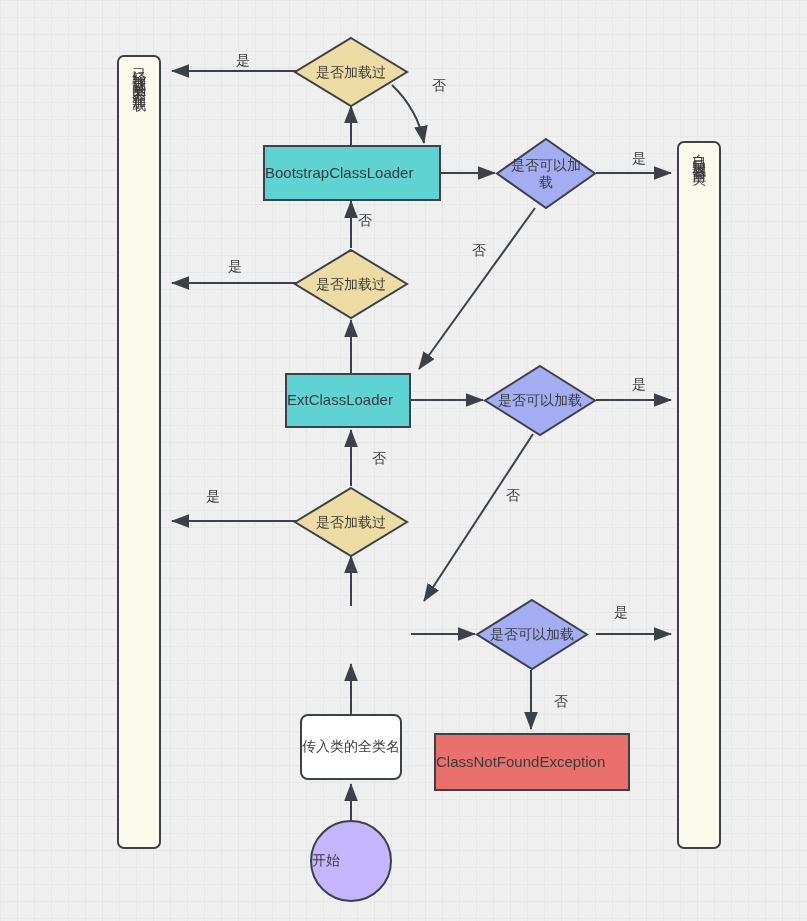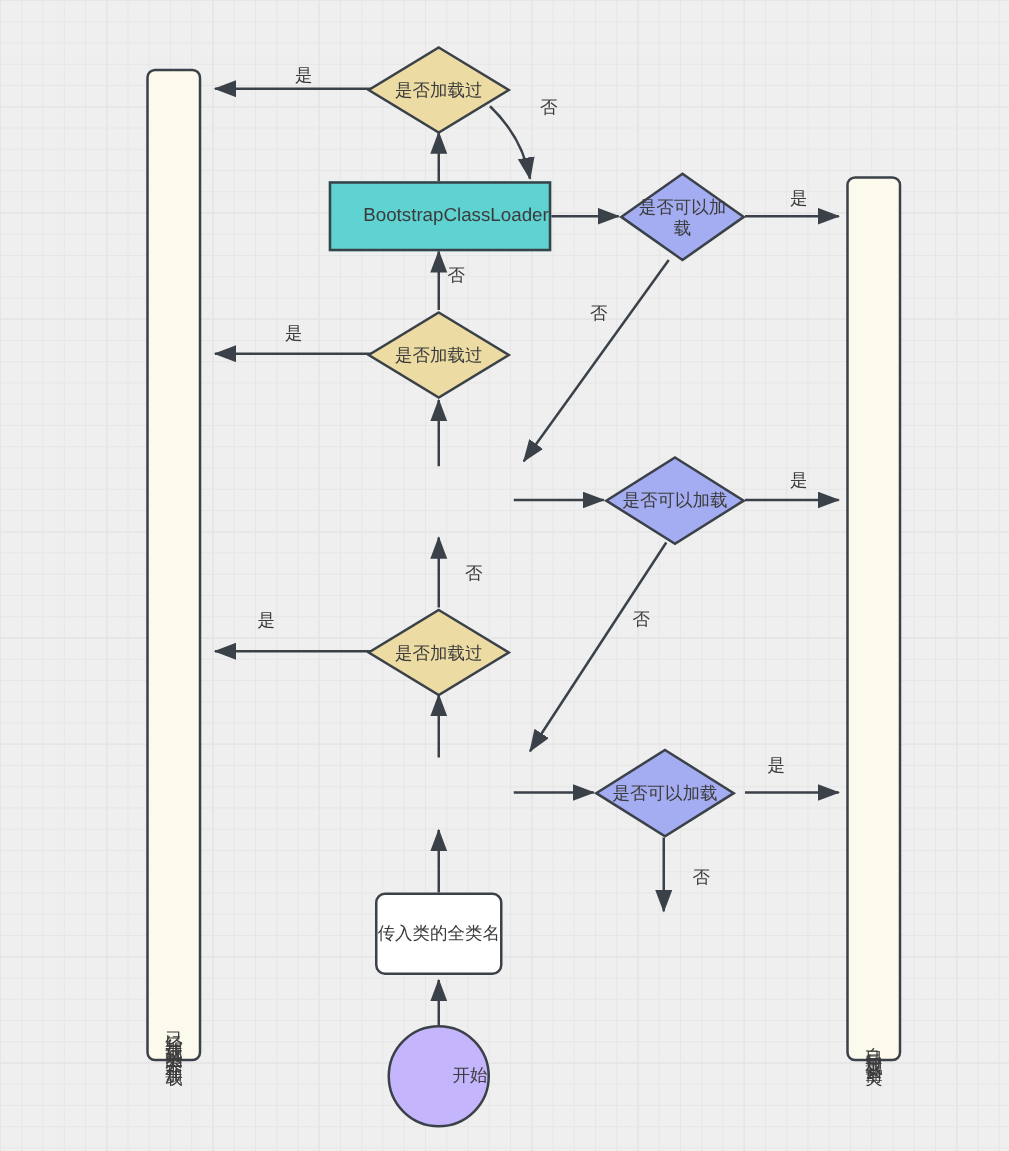--- a/index.html
+++ b/index.html
@@ -31,21 +31,21 @@
     top: 0;
     width: 807px;
     height: 921px;
     pointer-events: none;
   }
   .node {
     position: absolute;
     box-sizing: border-box;
     display: flex;
     align-items: center;
-    justify-content: flex-end;
+    justify-content: flex-start;
     text-align: center;
     color: #3b3b3b;
     font-size: 15px;
     line-height: 1.25;
   }
   .panel {
     border: 2px solid #3b4148;
     border-radius: 7px;
     background: #fcfaec;
     writing-mode: vertical-rl;
@@ -186,20 +186,23 @@
     <div class="diamond-label">是否可以加载</div>
   </div>
 
   <div class="diamond-wrap" style="left:293px; top:248px; width:116px; height:72px;">
     <svg width="116" height="72" viewBox="0 0 116 72">
       <polygon points="58,2 114,36 58,70 2,36" fill="#ecdca3" stroke="#3b4148" stroke-width="2"></polygon>
     </svg>
     <div class="diamond-label">是否加载过</div>
   </div>
 
+  <div class="node proc" style="left:285px; top:373px; width:126px; height:55px;">
+    <span>ExtClassLoader</span>
+  </div>
 
   <div class="diamond-wrap" style="left:483px; top:364px; width:114px; height:73px;">
     <svg width="114" height="73" viewBox="0 0 114 73">
       <polygon points="57,2 112,36.5 57,71 2,36.5" fill="#a5adf2" stroke="#3b4148" stroke-width="2"></polygon>
     </svg>
     <div class="diamond-label">是否可以加载</div>
   </div>
 
   <div class="diamond-wrap" style="left:293px; top:486px; width:116px; height:72px;">
     <svg width="116" height="72" viewBox="0 0 116 72">
@@ -209,20 +212,23 @@
   </div>
 
 
   <div class="diamond-wrap" style="left:475px; top:598px; width:114px; height:73px;">
     <svg width="114" height="73" viewBox="0 0 114 73">
       <polygon points="57,2 112,36.5 57,71 2,36.5" fill="#a5adf2" stroke="#3b4148" stroke-width="2"></polygon>
     </svg>
     <div class="diamond-label">是否可以加载</div>
   </div>
 
+  <div class="node proc err" style="left:434px; top:733px; width:196px; height:58px;">
+    <span>ClassNotFoundException</span>
+  </div>
 
   <div class="node io" style="left:300px; top:714px; width:102px; height:66px;">
     <span>传入类的全类名</span>
   </div>
 
   <div class="node start" style="left:310px; top:820px; width:82px; height:82px;">
     <span>开始</span>
   </div>
 
   <div class="edge-label" style="left:236px; top:52px;">是</div>

